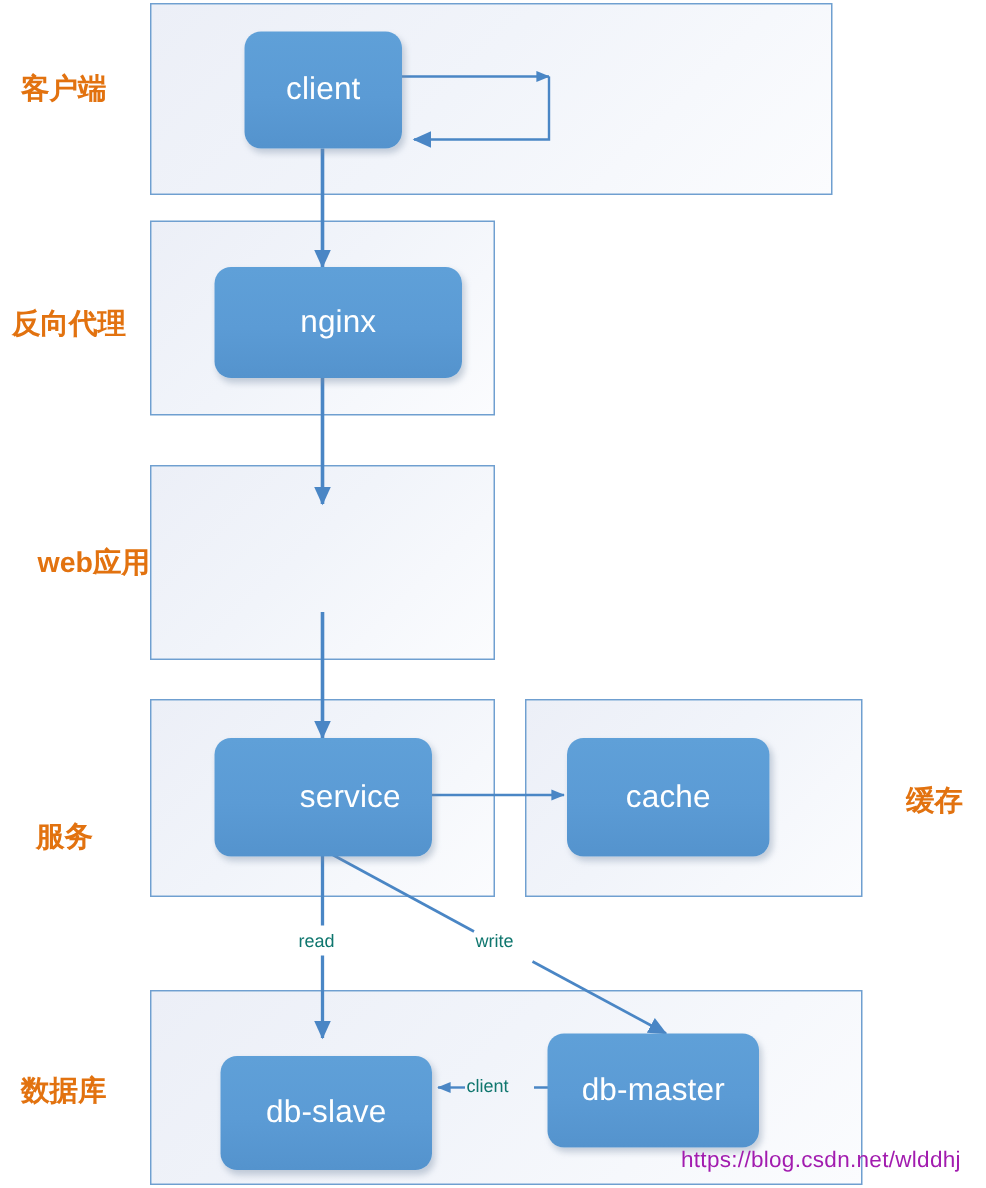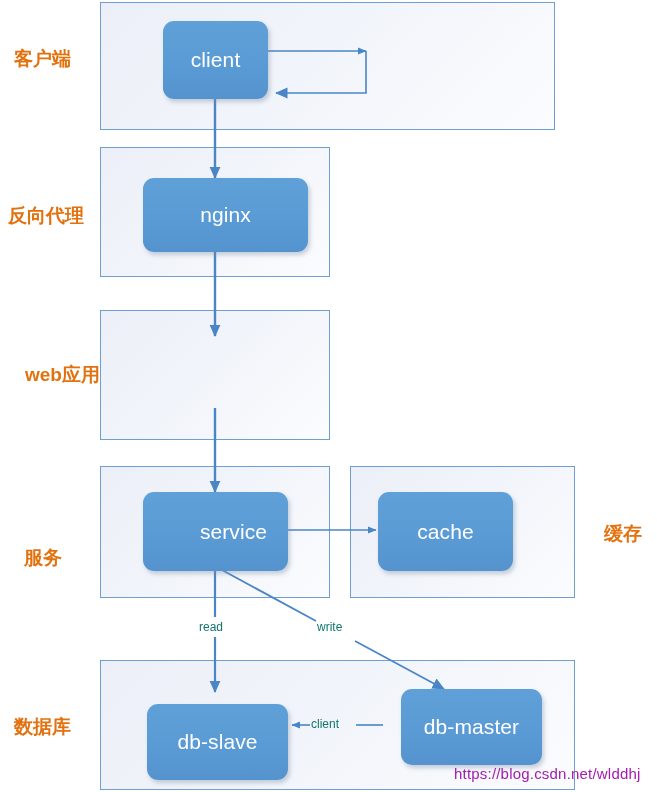--- a/index.html
+++ b/index.html
@@ -150,21 +150,21 @@
   </div>
 
   <div class="node" style="left:378px; top:492px; width:135px; height:79px;">
     <span>cache</span>
   </div>
 
   <div class="node" style="left:147px; top:704px; width:141px; height:76px;">
     <span>db-slave</span>
   </div>
 
-  <div class="node" style="left:401px; top:689px; width:141px; height:76px;">
+  <div class="node" style="left:365px; top:689px; width:141px; height:76px;">
     <span>db-master</span>
   </div>
 
   <div class="zone-label" style="left:14px; top:46px;">客户端</div>
 
   <div class="zone-label" style="left:8px; top:203px;">反向代理</div>
 
   <div class="zone-label" style="left:25px; top:362px;text-align:center;">web应用</div>
 
   <div class="zone-label" style="left:24px; top:521px;margin-top:24px;">服务</div>

